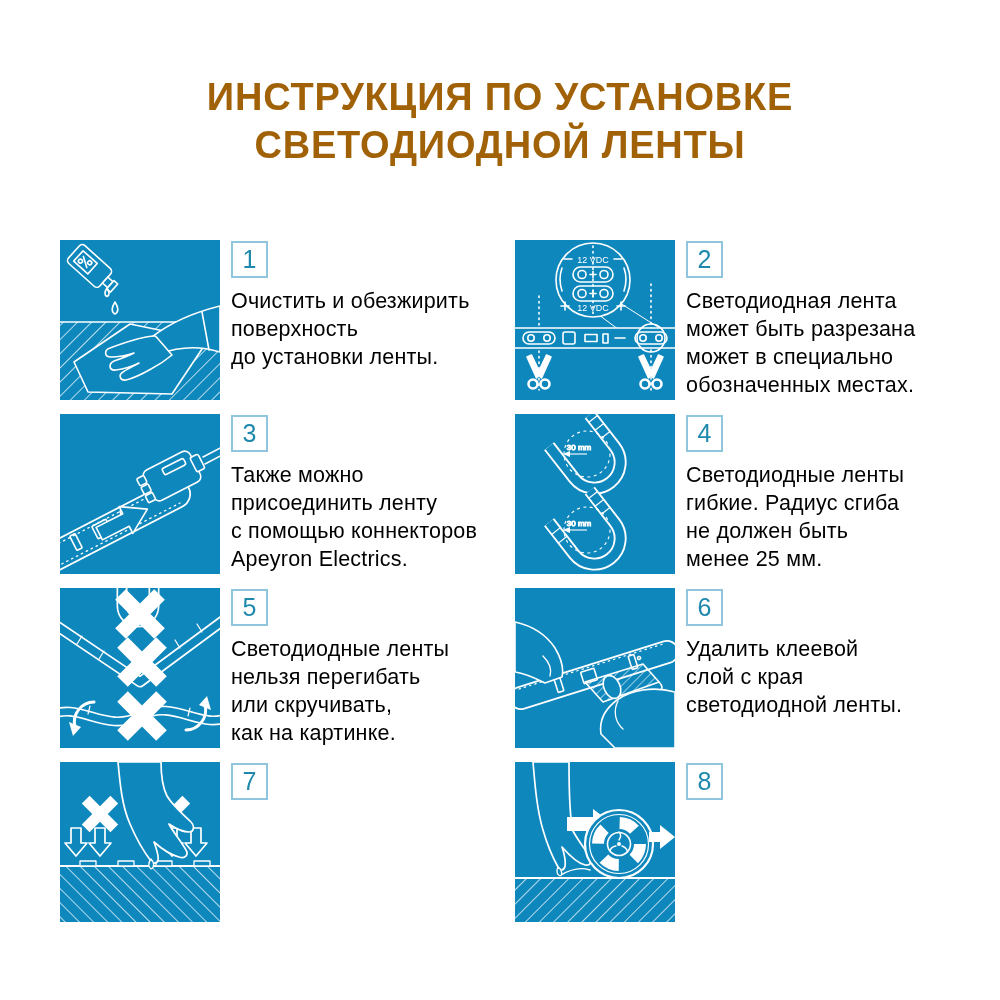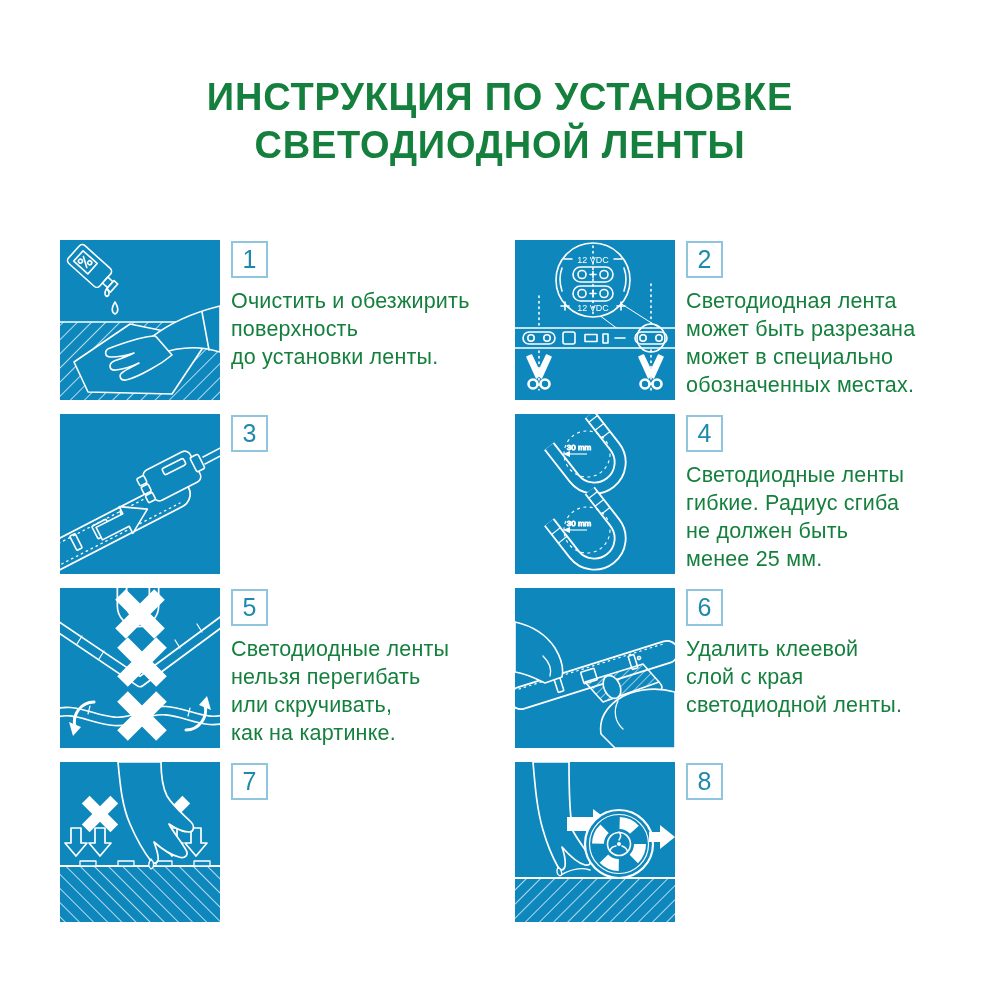--- a/index.html
+++ b/index.html
@@ -1,38 +1,38 @@
 <!DOCTYPE html>
 <html><head>
 <meta charset="utf-8">
 <style>
   html,body{margin:0;padding:0;background:#fff;}
   body{width:1000px;height:1000px;font-family:"Liberation Sans","DejaVu Sans",sans-serif;}
   .page{position:relative;width:1000px;height:1000px;overflow:hidden;background:#fff;}
   .title{
     margin:0;padding-top:74px;text-align:center;
-    color:#15803d;font-size:38px;line-height:1.26;font-weight:bold;
+    color:#a16207;font-size:38px;line-height:1.26;font-weight:bold;
     letter-spacing:0.8px;white-space:pre-line;
   }
   .grid{
     position:absolute;left:60px;top:240px;
     display:grid;grid-template-columns:425px 425px;
     column-gap:30px;row-gap:14px;grid-auto-rows:minmax(160px,auto);
   }
   .step{display:flex;align-items:flex-start;}
   .illus{width:160px;height:160px;flex:0 0 160px;background:#0e87bd;overflow:hidden;}
   .illus svg{display:block;}
   .content{margin-left:11px;padding-top:1px;}
   .badge{
     width:33px;height:33px;border:2px solid #8fc6de;background:#fff;
     display:flex;align-items:center;justify-content:center;
     color:#1f89ad;font-size:25px;line-height:1;margin-bottom:9px;
   }
   .desc{
-    margin:0;font-size:21.5px;line-height:1.31;color:#15803d;
+    margin:0;font-size:21.5px;line-height:1.31;color:#000000;
     white-space:pre-line;letter-spacing:0.2px;
   }
   .svgtext{font-family:"Liberation Sans","DejaVu Sans",sans-serif;fill:#fff;}
   .hidden-defs{position:absolute;width:0;height:0;overflow:hidden;}
 </style>
 </head>
 <body>
 
 <svg class="hidden-defs" aria-hidden="true">
   <defs>
@@ -204,20 +204,24 @@
               <line x1="143" y1="43" x2="166" y2="31"></line>
               <line x1="145" y1="50" x2="168" y2="38"></line>
             </g>
           </g>
         </svg>
       </div>
       <div class="content">
         <div class="badge">
             <span>3</span>
           </div>
+        <p class="desc">Также можно
+присоединить ленту
+с помощью коннекторов
+Apeyron Electrics.</p>
       </div>
     </section>
 
     <section class="step">
       <div class="illus">
         <svg width="160" height="160" viewBox="0 0 160 160">
           <g stroke="#fff" fill="none" stroke-linejoin="round">
             <g transform="translate(76,44) rotate(-38) scale(0.92)">
               <use href="#u-path" stroke-width="14"></use>
               <use href="#u-path" stroke="#0e87bd" stroke-width="10"></use>

